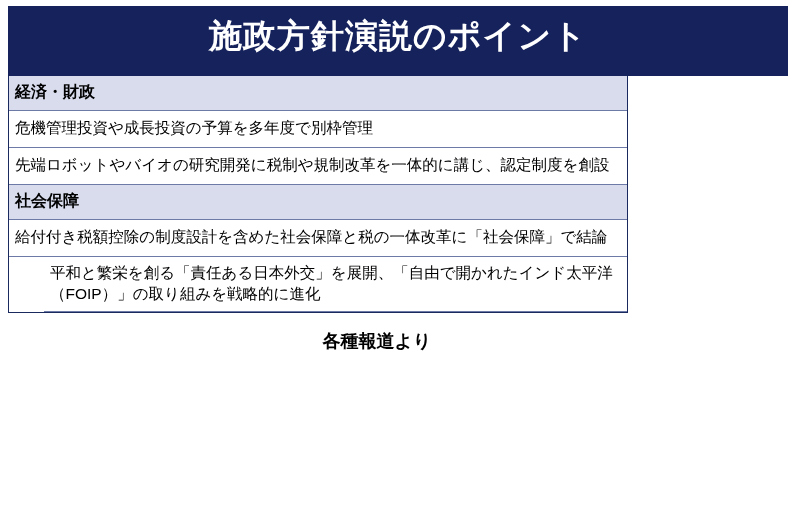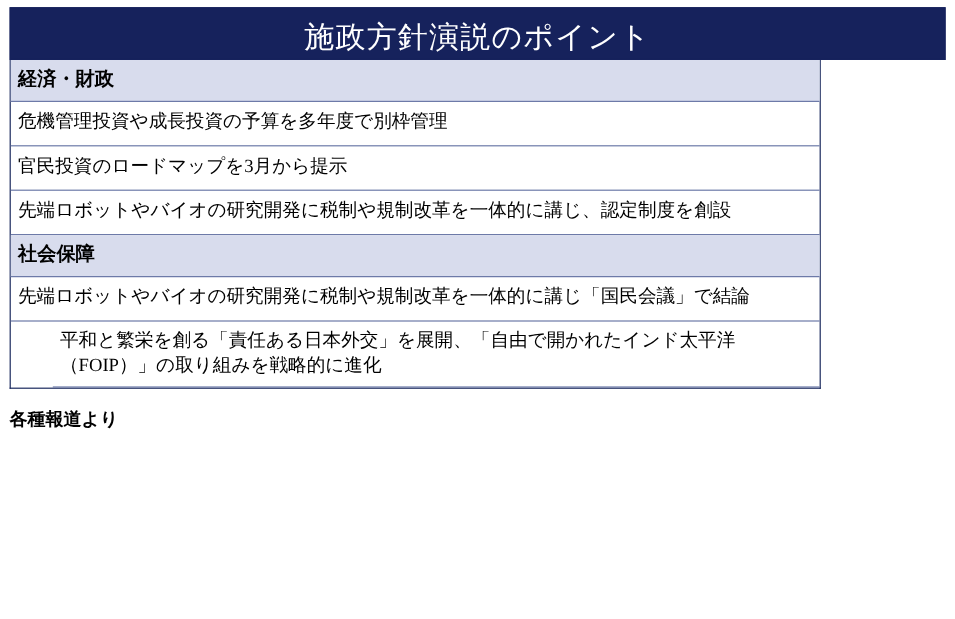--- a/index.html
+++ b/index.html
@@ -18,31 +18,30 @@
     position: relative;
     width: 796px;
     height: 516px;
     box-sizing: border-box;
     padding: 6px 8px 0 8px;
   }
   .table {
     border: 1px solid #1b2a5e;
     border-top: none;
     box-sizing: border-box;
-    width: 676px;
-    font-family: Liberation Serif, serif;
+    width: 620px;
   }
   .title-bar {
     background: #16225c;
     color: #ffffff;
     text-align: center;
-    font-size: 25px;
-    font-weight: normal;
+    font-size: 33px;
+    font-weight: bold;
     letter-spacing: 1px;
-    padding: 7px 0 2px 0;
+    padding: 7px 0 16px 0;
     box-sizing: border-box;
     border: 1px solid #16225c;
   }
   .section-head {
     background: #d8dced;
     font-size: 16px;
     font-weight: bold;
     padding: 6px 6px 7px 6px;
     border-bottom: 1px solid #6d7aa8;
     box-sizing: border-box;
@@ -57,42 +56,41 @@
   .row.last-in-table {
     border-bottom: none;
   }
   .row.wrap {
     padding-top: 6px;
     padding-bottom: 6px;
     margin-left: 35px;
   }
   .footer {
     margin-top: 16px;
-    text-align: left;
-    font-size: 15px;
+    text-align: center;
+    font-size: 18px;
     font-weight: bold;
     padding-right: 42px;
   }
 </style>
 </head>
 <body>
 
 <div class="page">
 
   <div class="title-bar">施政方針演説のポイント</div>
 
   <div class="table">
 
     <div class="section-head">経済・財政</div>
     <div class="row">危機管理投資や成長投資の予算を多年度で別枠管理</div>
-    <div class="row">官民投資のロードマップを3月から提示</div>
     <div class="row">先端ロボットやバイオの研究開発に税制や規制改革を一体的に講じ、認定制度を創設</div>
 
     <div class="section-head">社会保障</div>
-    <div class="row">先端ロボットやバイオの研究開発に税制や規制改革を一体的に講じ「国民会議」で結論</div>
+    <div class="row">給付付き税額控除の制度設計を含めた社会保障と税の一体改革に「社会保障」で結論</div>
 
     <div class="row wrap">平和と繁栄を創る「責任ある日本外交」を展開、「自由で開かれたインド太平洋（FOIP）」の取り組みを戦略的に進化</div>
 
   </div>
 
   <div class="footer">各種報道より</div>
 
 </div>
 
 </body></html>

